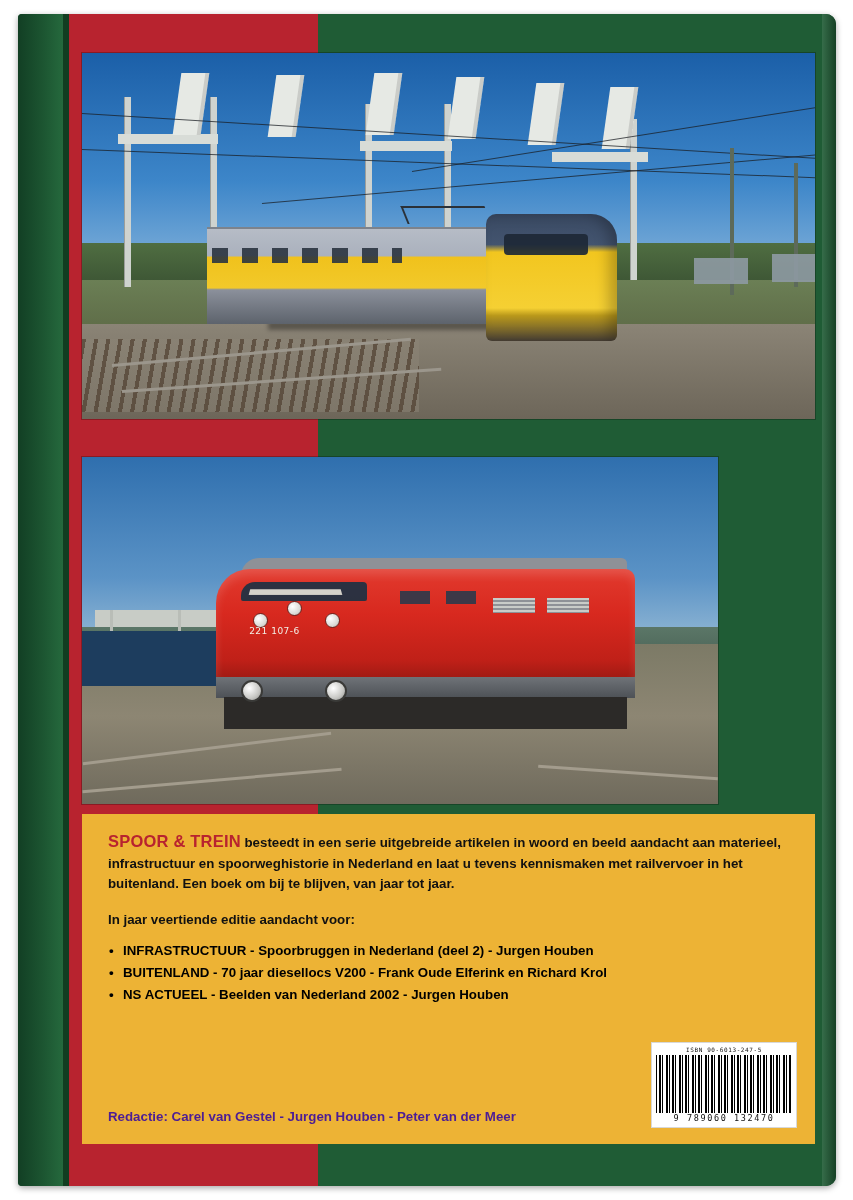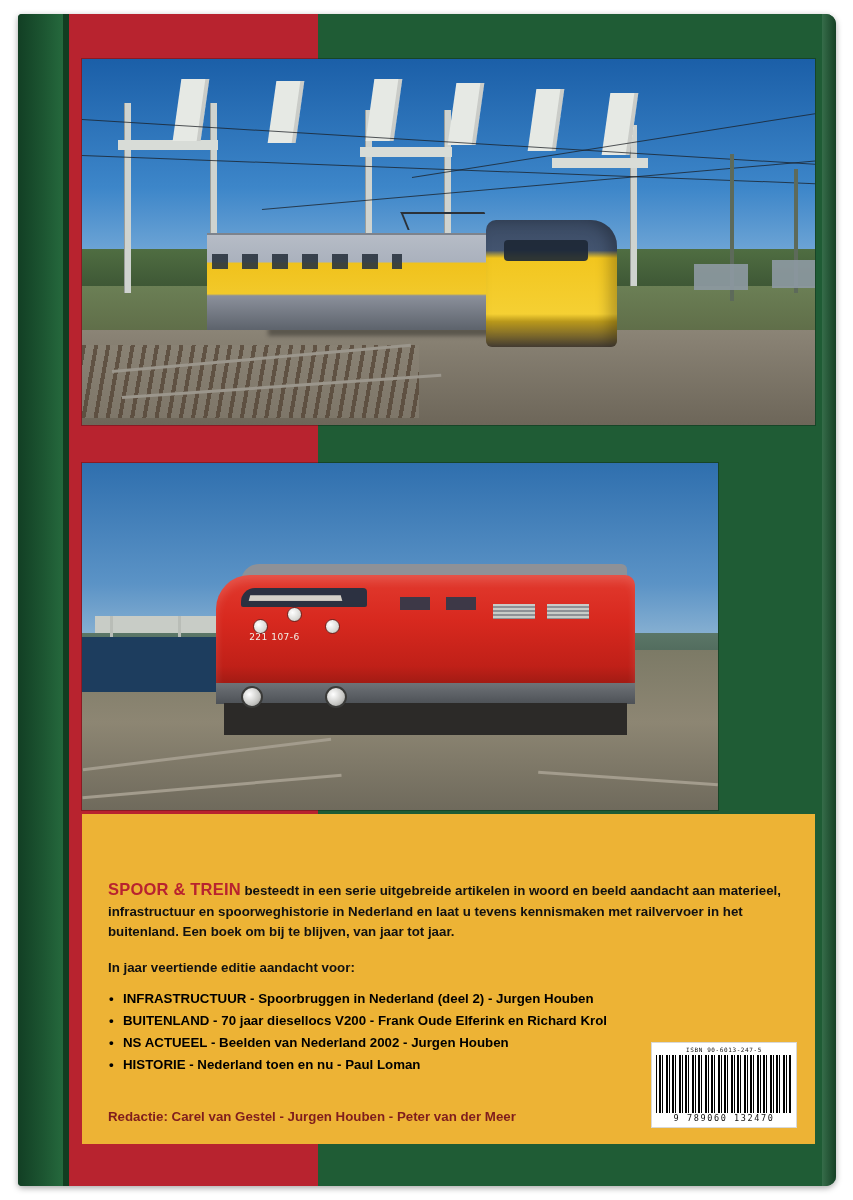--- a/index.html
+++ b/index.html
@@ -82,21 +82,20 @@
     height: 100%;
     background: linear-gradient(to right, rgba(255,255,255,0.10), rgba(0,0,0,0.30));
   }
 
   
   .photo {
     position: absolute;
     overflow: hidden;
     background: #e5e5e5;
     box-shadow: 0 0 0 1px rgba(0,0,0,.25);
-    margin-top: 6px;
   }
   .photo-top {
     left: 64px;
     top: 39px;
     width: 733px;
     height: 366px;
   }
   .photo-bottom {
     left: 64px;
     top: 443px;
@@ -299,21 +298,20 @@
     width: 733px;
     height: 330px;
     background: #edb335;
     padding: 0;
   }
   .panel-inner {
     position: absolute;
     left: 26px;
     right: 10px;
     top: 17px;
-    margin-top: 48px;
   }
   .lead {
     font-size: 13.3px;
     line-height: 20.5px;
     color: #111111;
     font-weight: bold;
   }
   .lead .brand {
     color: #b8232f;
     font-size: 16.5px;
@@ -345,21 +343,21 @@
     position: absolute;
     left: 1px;
     top: 0;
   }
   .editors {
     position: absolute;
     left: 26px;
     bottom: 20px;
     font-size: 13.3px;
     font-weight: bold;
-    color: #7f1d1d;
+    color: #4c1d95;
   }
 
   
   .barcode-box {
     position: absolute;
     right: 18px;
     bottom: 16px;
     width: 146px;
     height: 86px;
     background: #ffffff;
@@ -494,21 +492,20 @@
     <div class="panel">
       <div class="panel-inner">
         <div class="lead">
           <span class="brand">SPOOR &amp; TREIN</span><span class="rest"> besteedt in een serie uitgebreide artikelen in woord en beeld aandacht aan materieel, infrastructuur en spoorweghistorie in Nederland en laat u tevens kennismaken met railvervoer in het buitenland. Een boek om bij te blijven, van jaar tot jaar.</span>
         </div>
         <div class="sub">In jaar veertiende editie aandacht voor:</div>
         <ul class="items">
           <li>INFRASTRUCTUUR - Spoorbruggen in Nederland (deel 2) - Jurgen Houben</li>
           <li>BUITENLAND - 70 jaar diesellocs V200 - Frank Oude Elferink en Richard Krol</li>
           <li>NS ACTUEEL - Beelden van Nederland 2002 - Jurgen Houben</li>
-          <li>HISTORIE - Nederland toen en nu - Paul Loman</li>
         </ul>
       </div>
 
       <div class="editors">Redactie: Carel van Gestel - Jurgen Houben - Peter van der Meer</div>
 
       <div class="barcode-box">
         <div class="isbn-line">ISBN 90-6013-247-5</div>
         <div class="bars"></div>
         <div class="ean-line">9 789060 132470</div>
       </div>

